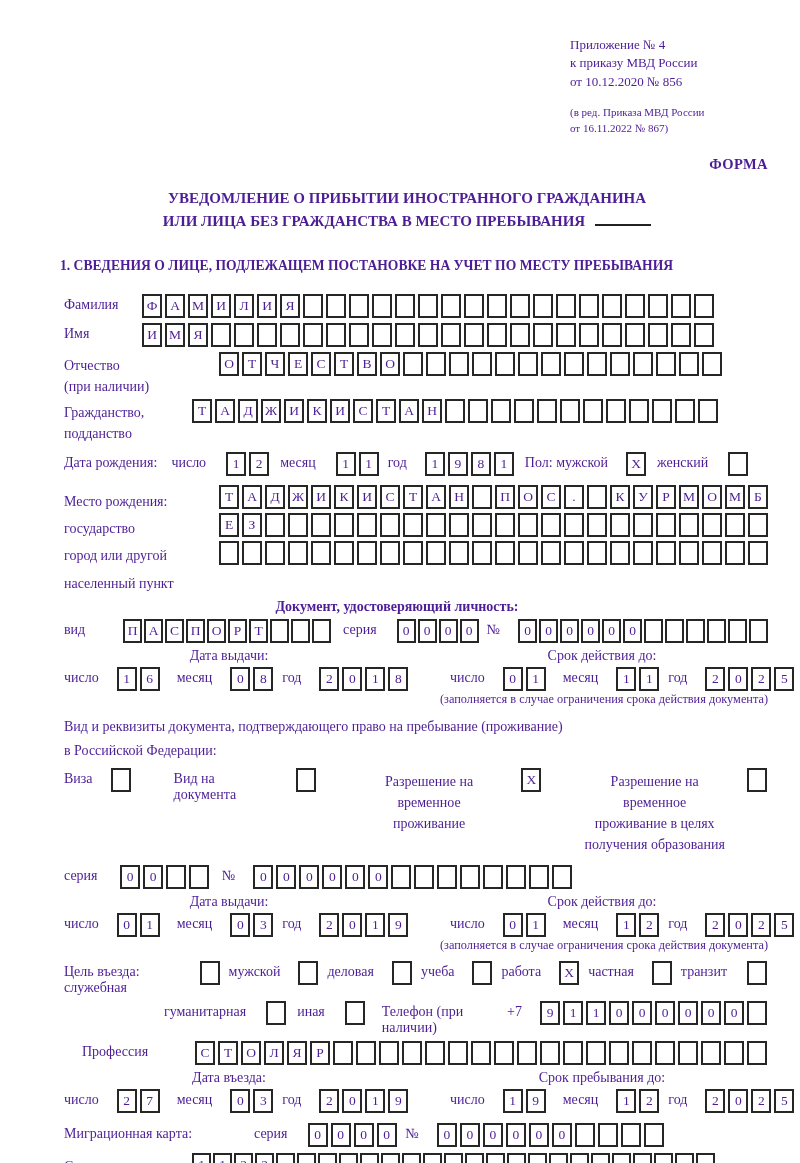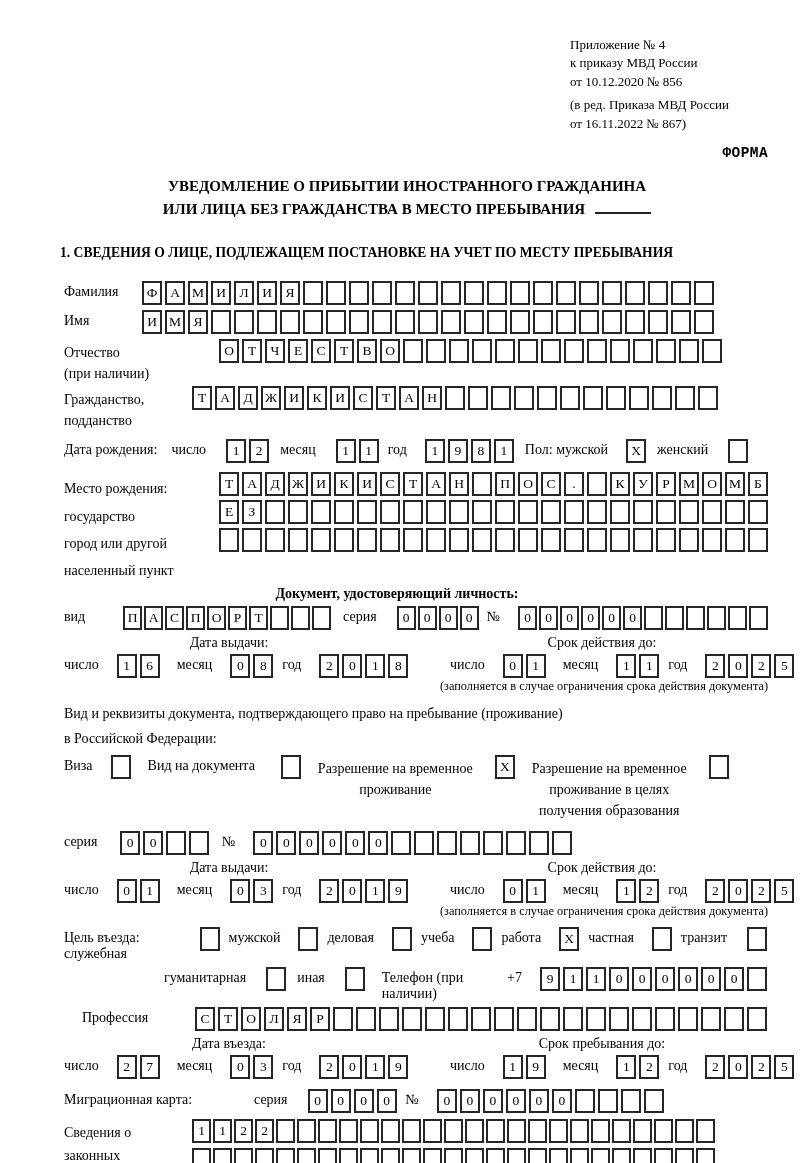--- a/index.html
+++ b/index.html
@@ -1,25 +1,25 @@
 <!DOCTYPE html>
 <html><head>
 <meta charset="utf-8">
 <style>
   html,body { margin:0; padding:0; background:#ffffff; }
   .page {
     width:800px; height:1163px; box-sizing:border-box;
-    background:#ffffff; color:#000000;
+    background:#ffffff; color:#4c1d95;
     font-family:"Liberation Serif", serif; font-size:14px;
     padding:36px 30px 0 64px; overflow:hidden; position:relative;
   }
   
   .appendix { margin-left:auto; width:200px; font-size:13px; line-height:1.42; }
-  .appendix .sub { font-size:13px; margin-top:5px; line-height:1.4; }
-  .forma { text-align:right; font-weight:bold; font-size:14.5px; margin-top:12px; padding-right:2px; letter-spacing:.4px;font-family:Liberation Mono, monospace; }
+  .appendix .sub { font-size:11px; margin-top:14px; line-height:1.4; }
+  .forma { text-align:right; font-weight:bold; font-size:14.5px; margin-top:20px; padding-right:2px; letter-spacing:.4px; }
   
   .title { text-align:center; font-weight:bold; font-size:15px; line-height:1.55; margin:14px 0 0 -20px; }
   .uline { display:inline-block; width:56px; border-bottom:2px solid #222; height:13px; margin-left:10px; }
   .sec-heading { font-weight:bold; font-size:13.6px; margin:24px 0 20px -4px; }
   
   .box {
     display:inline-block; width:16px; height:20px; border:2px solid #262626;
     margin-right:3px; text-align:center; line-height:20px; font-size:13.5px;
     vertical-align:top; background:#fff;
   }
@@ -37,21 +37,21 @@
   
   .dates { margin-top:4px; margin-bottom:4px; }
   .dates .hdrs { display:flex; }
   .dates .hdrs .h-left { width:330px; text-align:center; }
   .dates .hdrs .h-right { flex:1; text-align:center; padding-left:40px; }
   .dates .vals { display:flex; margin-top:3px; }
   .dates .g-left { width:330px; }
   .dates .g-right { flex:1; padding-left:56px; }
   .dnote { text-align:right; font-size:12.3px; margin:1px 2px 8px 0; }
   
-  .permits { margin:4px 0 10px 0; }
+  .permits { margin:4px 0 10px 0;gap:26px; }
   .permits .opt { display:flex; align-items:flex-start; }
   .permits .pre { text-align:center; }
   .purpose .opt-label { padding-top:3px; }
   .gap-top { margin-top:10px; }
 </style>
 </head>
 <body>
 
 <div class="page">
 

